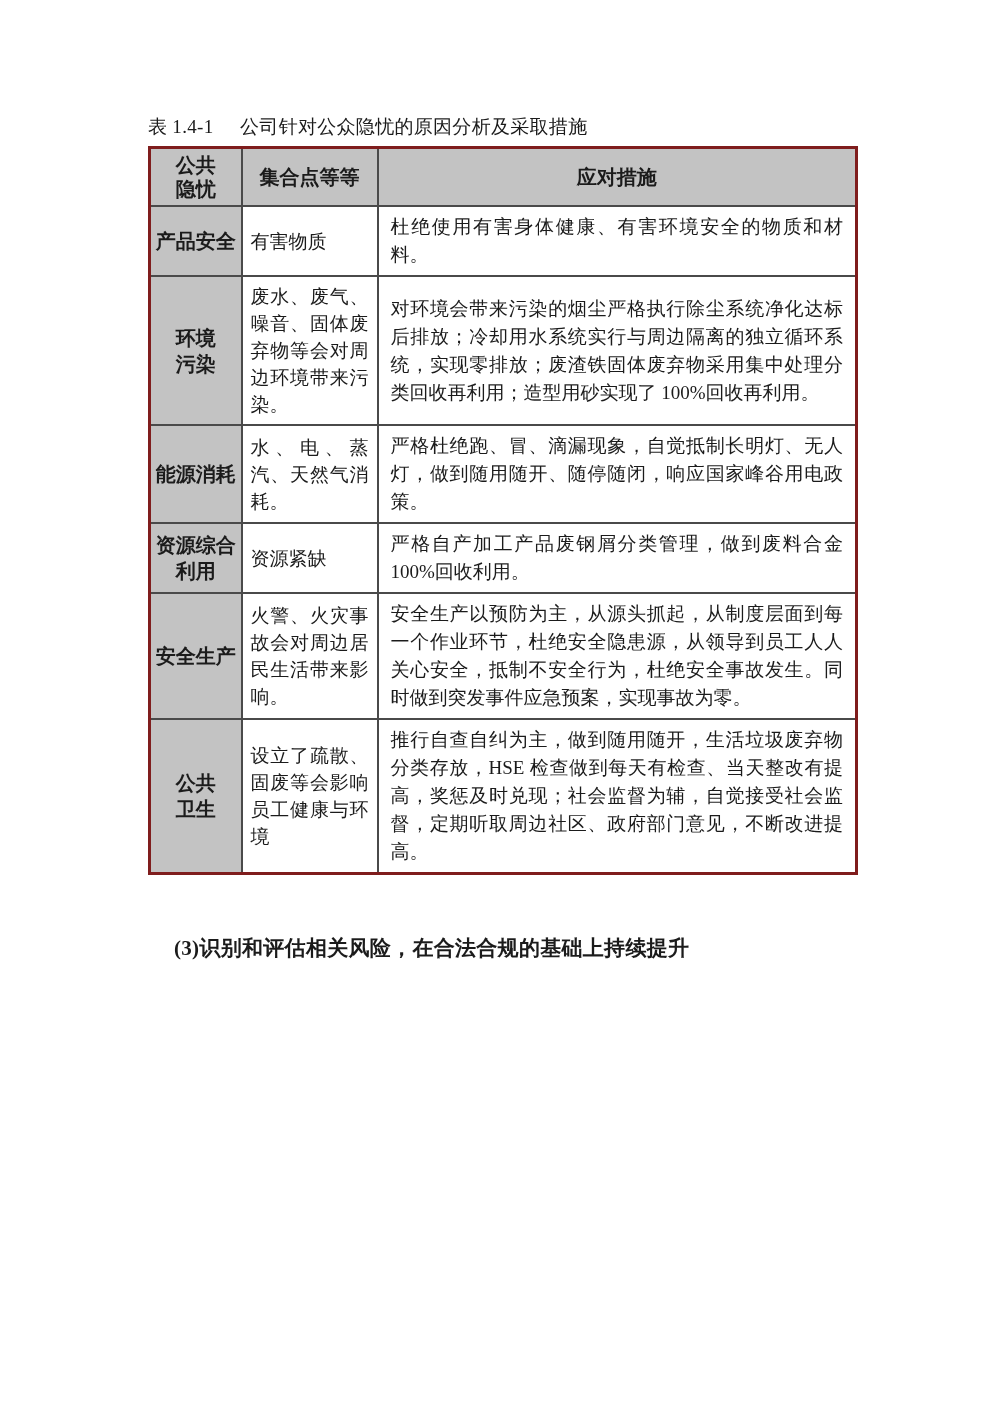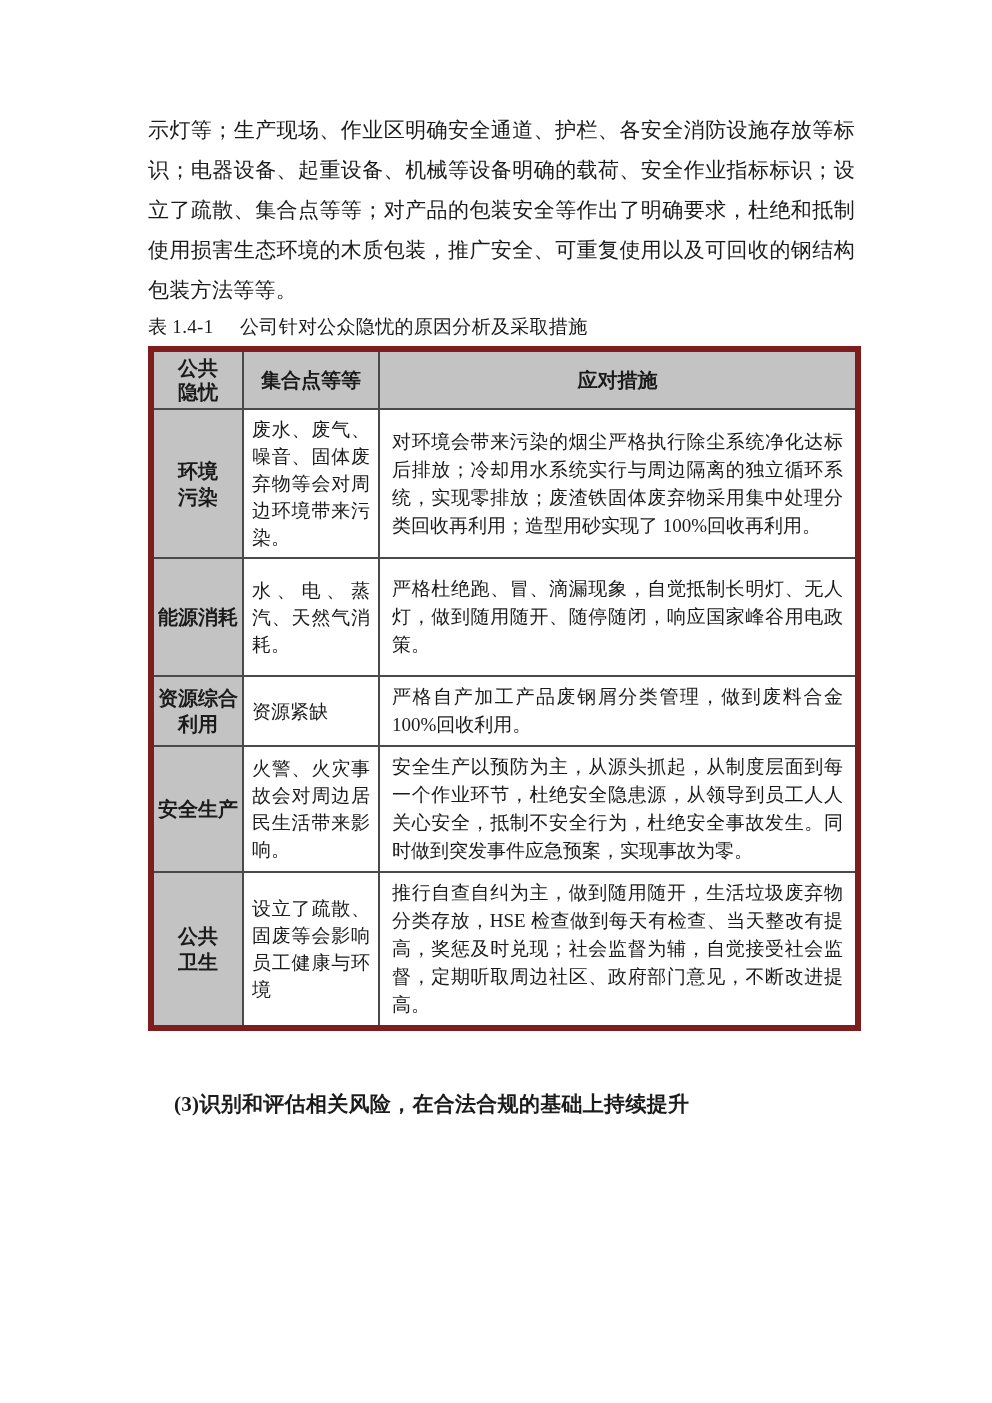--- a/index.html
+++ b/index.html
@@ -38,21 +38,21 @@
     line-height: 26px;
     text-align: left;
     letter-spacing: 0.3px;
   }
   .caption-gap { display: inline-block; width: 1.4em; }
 
   table.concerns {
     width: 707px;
     table-layout: fixed;
     border-collapse: collapse;
-    border: 6px solid #7f1d1d;
+    border: 3px solid #7f1d1d;
   }
   table.concerns col.c1 { width: 92px; }
   table.concerns col.c2 { width: 136px; }
   table.concerns col.c3 { width: 479px; }
 
   table.concerns th,
   table.concerns td {
     border: 2px solid #4a4a4a;
     vertical-align: middle;
     box-sizing: border-box;
@@ -104,21 +104,20 @@
     line-height: 42px;
     font-weight: bold;
     letter-spacing: 0.3px;
   }
 </style>
 </head>
 <body>
 
 <div class="page">
 
-  <p class="para">示灯等；生产现场、作业区明确安全通道、护栏、各安全消防设施存放等标识；电器设备、起重设备、机械等设备明确的载荷、安全作业指标标识；设立了疏散、集合点等等；对产品的包装安全等作出了明确要求，杜绝和抵制使用损害生态环境的木质包装，推广安全、可重复使用以及可回收的钢结构包装方法等等。</p>
 
 
   <div class="table-caption">
     <span>表 1.4-1</span><span class="caption-gap"></span><span>公司针对公众隐忧的原因分析及采取措施</span>
   </div>
 
   <table class="concerns">
     <colgroup>
       <col class="c1">
         <col class="c2">
@@ -126,20 +125,25 @@
     </colgroup>
     <thead>
       <tr>
         <th>公共
 隐忧</th>
         <th>集合点等等</th>
         <th>应对措施</th>
       </tr>
     </thead>
     <tbody id="table-body">
+        <tr>
+          <td class="cell-concern">产品安全</td>
+          <td class="cell-cause">有害物质</td>
+          <td class="cell-measures">杜绝使用有害身体健康、有害环境安全的物质和材料。</td>
+        </tr>
         <tr>
           <td class="cell-concern">环境
 污染</td>
           <td class="cell-cause">废水、废气、噪音、固体废弃物等会对周边环境带来污染。</td>
           <td class="cell-measures">对环境会带来污染的烟尘严格执行除尘系统净化达标后排放；冷却用水系统实行与周边隔离的独立循环系统，实现零排放；废渣铁固体废弃物采用集中处理分类回收再利用；造型用砂实现了 100%回收再利用。</td>
         </tr>
         <tr>
           <td class="cell-concern">能源消耗</td>
           <td class="cell-cause">水、电、蒸汽、天然气消耗。</td>
           <td class="cell-measures">严格杜绝跑、冒、滴漏现象，自觉抵制长明灯、无人灯，做到随用随开、随停随闭，响应国家峰谷用电政策。</td>

